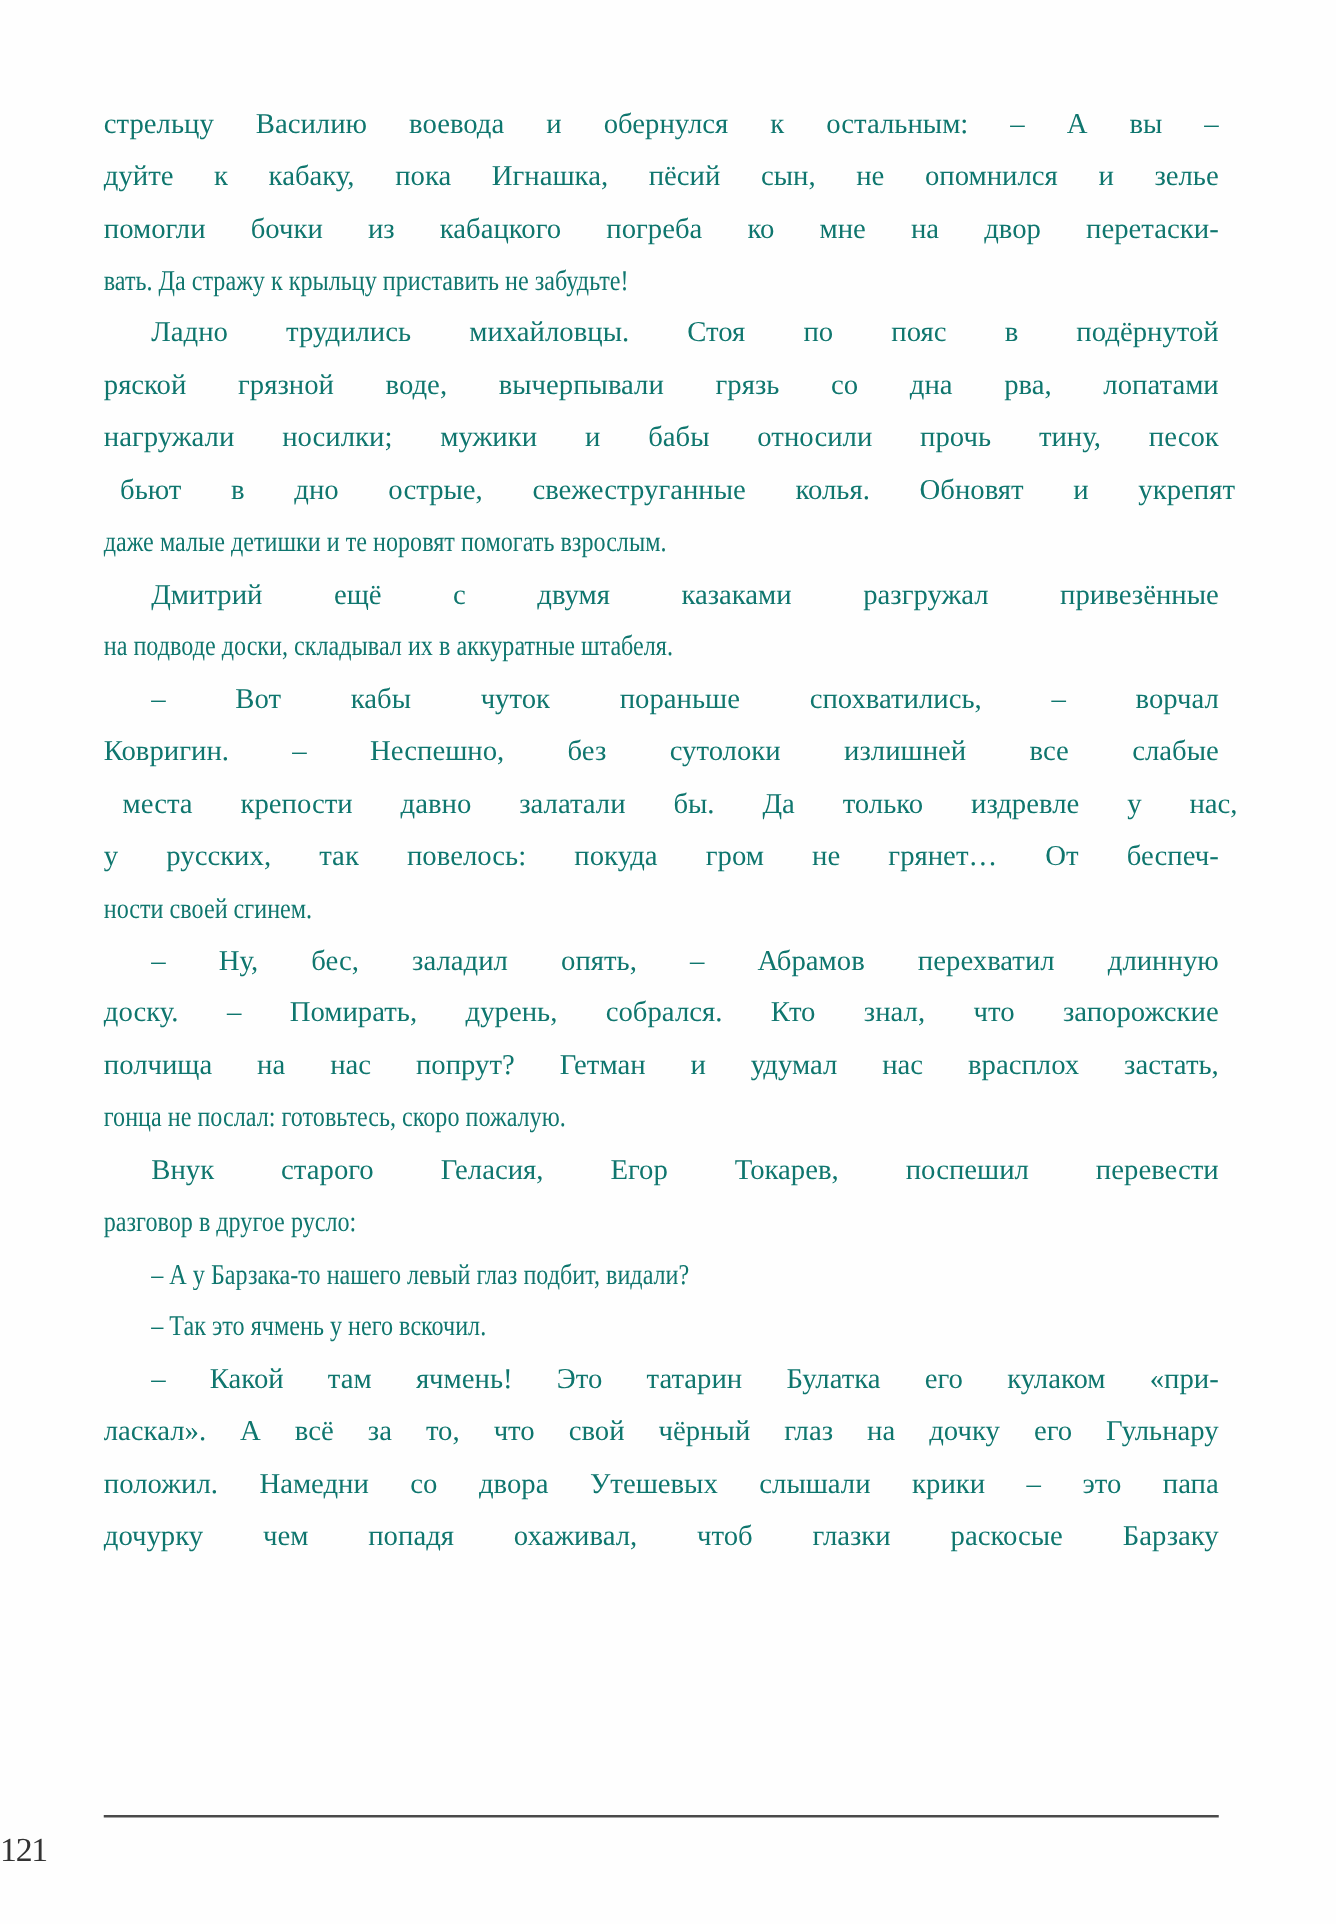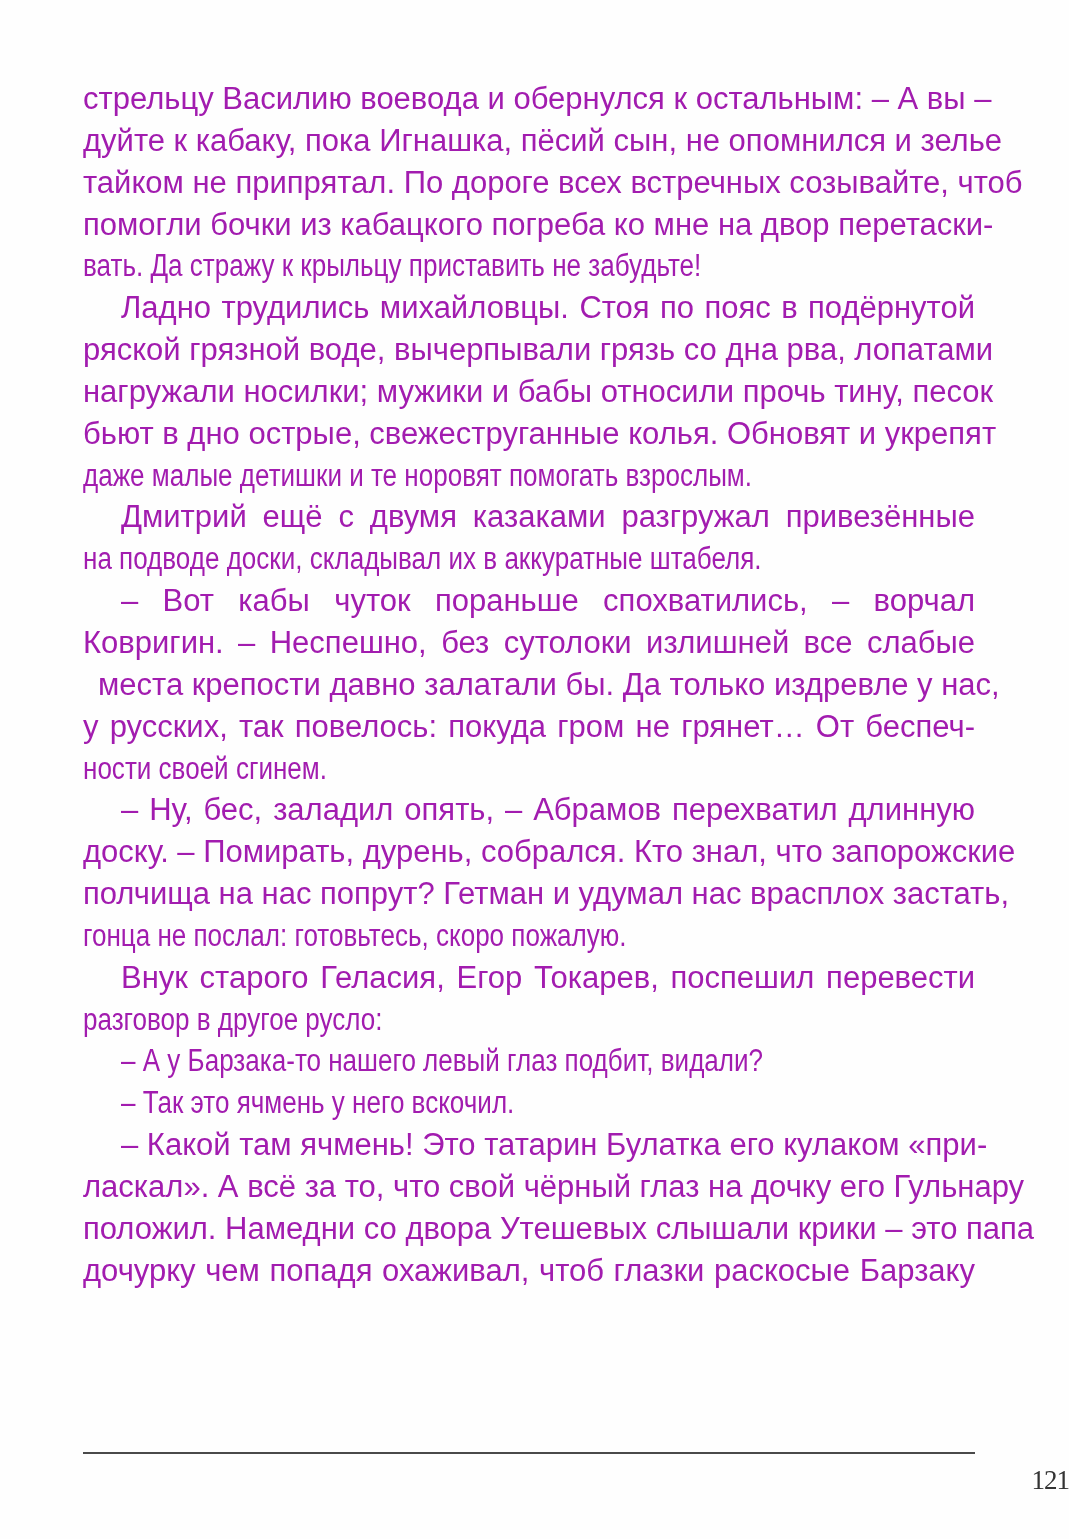--- a/index.html
+++ b/index.html
@@ -23,23 +23,23 @@
     }
     .text-block {
       position: absolute;
       left: 83px;
       top: 78px;
       width: 892px;
     }
     .line {
       height: 41.85px;
       line-height: 41.85px;
-      font-family: Liberation Sans, sans-serif;
-      font-size: 31px;
-      color: #a21caf;
+      font-family: Liberation Serif, serif;
+      font-size: 23px;
+      color: #0f766e;
       white-space: nowrap;
       position: relative;
     }
     .line .inner {
       display: inline-block;
       transform-origin: 0 50%;
       white-space: nowrap;
     }
     .line.justify .inner {
       display: block;
@@ -57,56 +57,53 @@
       top: 1452px;
       width: 892px;
       height: 2px;
       background: #4a4a4a;
     }
     .page-number {
       position: absolute;
       left: 0;
       top: 1465px;
       width: 1069px;
-      text-align: right;
+      text-align: left;
       font-family: "Liberation Serif", "DejaVu Serif", serif;
       font-size: 27px;
       color: #333333;
       letter-spacing: -1px;
     }
   </style>
 </head>
 <body>
 
 <div class="page">
   <div class="text-block" id="text-block">
       <div class="line justify">
         <span class="inner" style="display: block; width: 892px; padding-left: 0px; text-align: justify; text-align-last: justify; transform: scaleX(1); transform-origin: 0px 50%; margin-left: 0px;">стрельцу Василию воевода и обернулся к остальным: – А вы –</span>
       </div>
       <div class="line justify">
         <span class="inner" style="display: block; width: 892px; padding-left: 0px; text-align: justify; text-align-last: justify; transform: scaleX(1); transform-origin: 0px 50%; margin-left: 0px;">дуйте к кабаку, пока Игнашка, пёсий сын, не опомнился и зелье</span>
       </div>
       <div class="line justify">
-        <span class="inner" style="display: block; width: 892px; padding-left: 0px; text-align: justify; text-align-last: justify; transform: scaleX(1); transform-origin: 0px 50%; margin-left: 0px;">тайком не припрятал. По дороге всех встречных созывайте, чтоб</span>
-      </div>
-      <div class="line justify">
         <span class="inner" style="display: block; width: 892px; padding-left: 0px; text-align: justify; text-align-last: justify; transform: scaleX(1); transform-origin: 0px 50%; margin-left: 0px;">помогли бочки из кабацкого погреба ко мне на двор перетаски-</span>
       </div>
       <div class="line"><span class="inner" style="display: inline-block; width: auto; padding-left: 0px; transform: scaleX(0.84); transform-origin: 0px 50%; margin-left: 0px;">вать. Да стражу к крыльцу приставить не забудьте!</span></div>
       <div class="line justify indent">
         <span class="inner" style="display: block; width: 854px; padding-left: 0px; text-align: justify; text-align-last: justify; transform: scaleX(1); transform-origin: 0px 50%; margin-left: 38px;">Ладно трудились михайловцы. Стоя по пояс в подёрнутой</span>
       </div>
       <div class="line justify">
         <span class="inner" style="display: block; width: 892px; padding-left: 0px; text-align: justify; text-align-last: justify; transform: scaleX(1); transform-origin: 0px 50%; margin-left: 0px;">ряской грязной воде, вычерпывали грязь со дна рва, лопатами</span>
       </div>
       <div class="line justify">
         <span class="inner" style="display: block; width: 892px; padding-left: 0px; text-align: justify; text-align-last: justify; transform: scaleX(1); transform-origin: 0px 50%; margin-left: 0px;">нагружали носилки; мужики и бабы относили прочь тину, песок</span>
       </div>
       <div class="line justify">
-        <span class="inner" style="display: block; width: 892px; padding-left: 0px; text-align: justify; text-align-last: justify; transform: scaleX(1); transform-origin: 0px 50%; margin-left: 0px;">бьют в дно острые, свежеструганные колья. Обновят и укрепят</span>
+        <span class="inner" style="display: block; width: 892px; padding-left: 0px; text-align: justify; text-align-last: justify; transform: scaleX(1); transform-origin: 0px 50%; margin-left: 13px;">бьют в дно острые, свежеструганные колья. Обновят и укрепят</span>
       </div>
       <div class="line"><span class="inner" style="display: inline-block; width: auto; padding-left: 0px; transform: scaleX(0.84); transform-origin: 0px 50%; margin-left: 0px;">даже малые детишки и те норовят помогать взрослым.</span></div>
       <div class="line justify indent">
         <span class="inner" style="display: block; width: 854px; padding-left: 0px; text-align: justify; text-align-last: justify; transform: scaleX(1); transform-origin: 0px 50%; margin-left: 38px;">Дмитрий ещё с двумя казаками разгружал привезённые</span>
       </div>
       <div class="line"><span class="inner" style="display: inline-block; width: auto; padding-left: 0px; transform: scaleX(0.84); transform-origin: 0px 50%; margin-left: 0px;">на подводе доски, складывал их в аккуратные штабеля.</span></div>
       <div class="line justify indent">
         <span class="inner" style="display: block; width: 854px; padding-left: 0px; text-align: justify; text-align-last: justify; transform: scaleX(1); transform-origin: 0px 50%; margin-left: 38px;">– Вот кабы чуток пораньше спохватились, – ворчал</span>
       </div>
       <div class="line justify">

